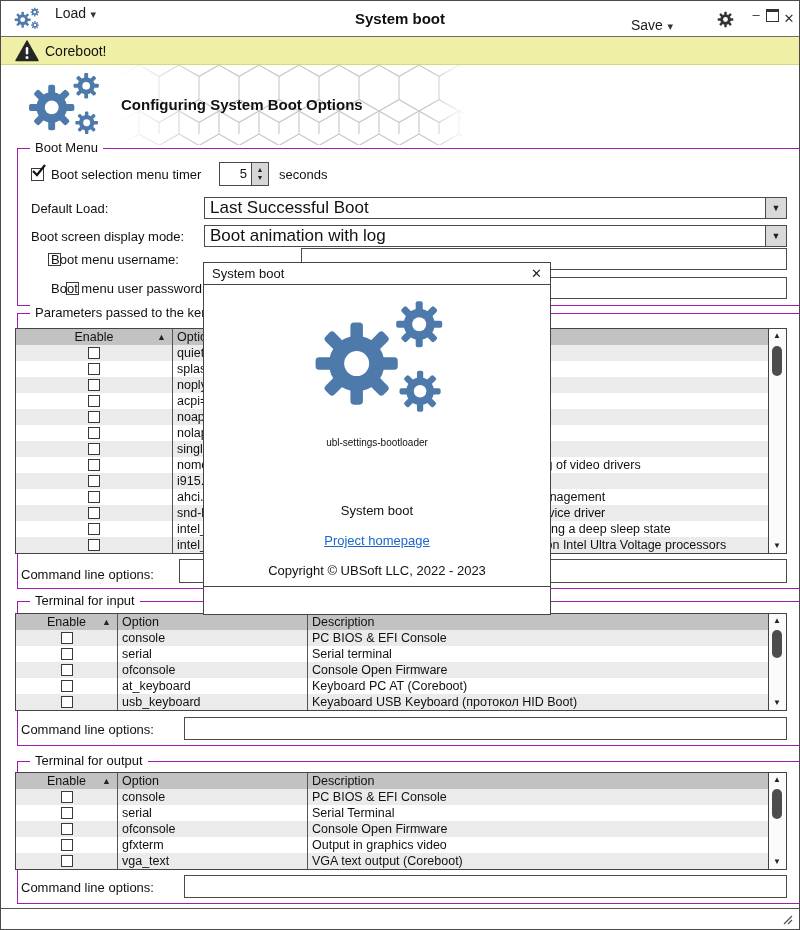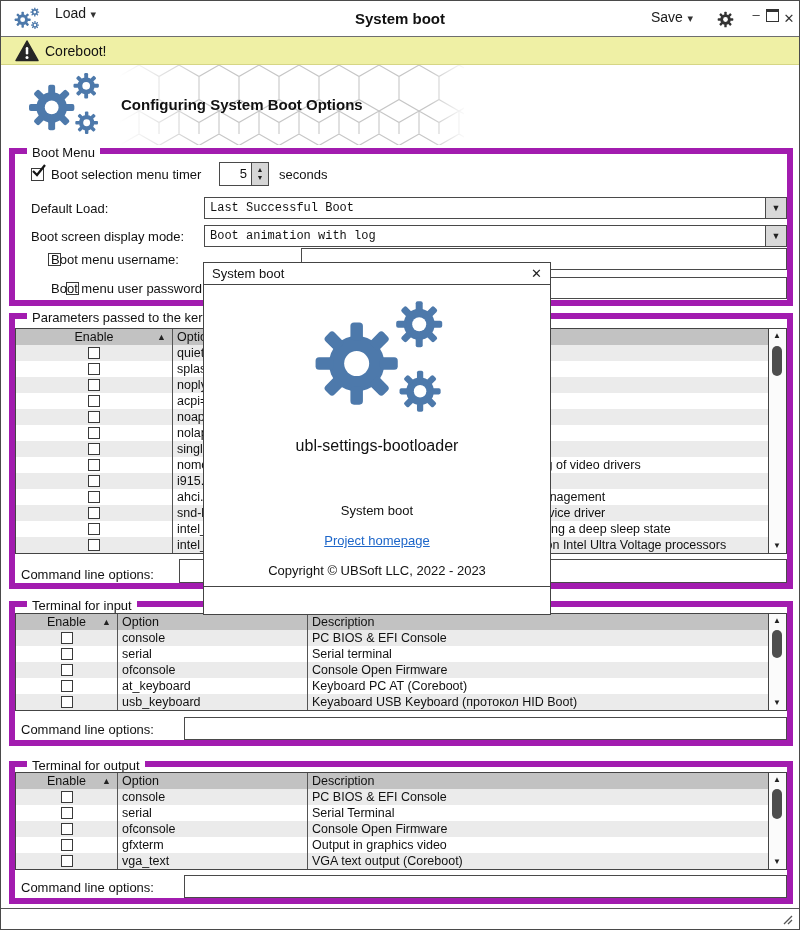--- a/index.html
+++ b/index.html
@@ -12,29 +12,29 @@
   #win-title{left:0;top:0;width:798px;height:36px;text-align:center;line-height:36px;font-weight:bold;font-size:15px;}
   .winctl{font-size:13px;color:#333;line-height:16px;text-align:center;}
   #max-btn span{display:inline-block;width:11px;height:9px;border:1px solid #333;border-top:3px solid #333;}
   
   #banner{left:0;top:36px;width:798px;height:28px;background:#eff0a5;border-bottom:1px solid #d6d685;}
   #banner-text{left:44px;top:0;height:28px;line-height:28px;font-size:14px;}
   
   #hero{left:0;top:64px;width:798px;height:80px;background:#fff;}
   #hero-title{left:120px;top:0;height:80px;line-height:80px;font-weight:bold;font-size:15px;z-index:3;}
   
-  .group{border:6px solid #a21caf;background:#fff;}
+  .group{border:1px solid #a21caf;background:#fff;margin-left:8px;}
   .legend{position:absolute;top:-9px;left:12px;background:#fff;padding:0 5px;font-size:13px;line-height:16px;}
   .lbl{font-size:13px;line-height:16px;}
   
   .cb{display:inline-block;width:13px;height:13px;border:1.5px solid #3a3a3a;background:#fff;box-sizing:border-box;position:relative;}
   .cb.checked svg{position:absolute;left:-1px;top:-5px;}
   .tinput{border:1px solid #4a4a4a;background:#fff;font:13px "Liberation Sans",sans-serif;padding:0 4px;outline:none;}
   .combo{border:1px solid #4a4a4a;background:#fff;display:flex;align-items:center;}
-  .combo .val{flex:1;font-size:12px;padding-left:5px;font-family:Liberation Mono, monospace;}
+  .combo .val{flex:1;font-size:17px;padding-left:5px;}
   .combo .btn{width:20px;align-self:stretch;background:#d9d9d9;border-left:1px solid #4a4a4a;display:flex;align-items:center;justify-content:center;font-size:9px;color:#222;}
   #spinner{border:1px solid #4a4a4a;background:#fff;display:flex;}
   #spinner .sval{flex:1;font-size:13px;text-align:right;padding:3px 4px 0 0;}
   #spinner .sbtns{width:16px;background:#d6d6d6;border-left:1px solid #4a4a4a;display:flex;flex-direction:column;align-items:center;justify-content:center;font-size:7px;line-height:8px;color:#222;}
   
   .tbl{border:1px solid #444;background:#fff;}
   .tbl .rows{position:absolute;left:0;top:0;right:17px;bottom:0;overflow:hidden;}
   .trow{display:grid;height:16px;}
   .k-grid{grid-template-columns:156px 290px 1fr;}
   .t-grid{grid-template-columns:101px 190px 1fr;}
@@ -50,21 +50,21 @@
   .sort{position:absolute;right:6px;font-size:9px;color:#222;}
   .vscroll{position:absolute;top:0;right:0;bottom:0;width:17px;border-left:1px solid #444;background:#fbfbfb;}
   .varrow{position:absolute;left:0;width:16px;height:14px;text-align:center;font-size:8px;line-height:14px;color:#222;}
   .vthumb{position:absolute;left:3px;width:10px;background:#4d4d4d;border-radius:5px;}
   
   #dialog{left:202px;top:261px;width:348px;height:353px;background:#fff;border:1px solid #444;z-index:10;}
   #dlg-titlebar{left:0;top:0;width:346px;height:22px;border-bottom:1px solid #444;background:#fff;}
   #dlg-title{left:8px;top:0;line-height:22px;font-size:13px;}
   #dlg-close{right:8px;top:0;line-height:22px;font-size:13px;color:#222;cursor:default;}
   .dlg-text{left:0;width:346px;text-align:center;font-size:13px;}
-  #dlg-appname{font-size:16px;}
+  #dlg-appname{font-size:10px;}
   #dlg-link a{color:#1d66c9;}
   #dlg-footer{left:0;bottom:0;width:346px;height:28px;border-top:1px solid #444;background:#fff;}
   
   #statusbar{left:0;bottom:0;width:798px;height:21px;border-top:1px solid #555;background:#fff;}
   .link{text-decoration:underline;}
 </style>
 </head>
 <body>
 
 <svg width="0" height="0" style="position:absolute">
@@ -106,21 +106,21 @@
   
   <div class="abs" id="titlebar">
     <div class="abs" id="win-title">System boot</div>
     <svg class="abs" style="left:13px;top:6px;color:#4d79ab;z-index:2" width="26" height="24">
         <use href="#gears-logo"></use>
       </svg>
     <div class="abs" style="left:54px;top:0;height:50px;line-height:24px;z-index:2">
       <span class="menu-label">Load</span>
       <span class="caret">▾</span>
     </div>
-    <div class="abs" style="left:650px;top:0;height:36px;line-height:32px;z-index:2">
+    <div class="abs" style="left:630px;top:0;height:36px;line-height:48px;z-index:2">
       <span class="menu-label">Save</span>
       <span class="caret">▾</span>
     </div>
     <svg class="abs" style="left:716px;top:10px;color:#333;z-index:2" width="17" height="17">
         <use href="#gear"></use>
       </svg>
     <div class="abs winctl" style="left:748px;top:6px;width:14px;z-index:2">–</div>
     <div class="abs winctl" id="max-btn" style="left:764px;top:8px;width:15px;z-index:2"><span></span></div>
     <div class="abs winctl" style="left:781px;top:10px;width:14px;z-index:2">✕</div>
   </div>

